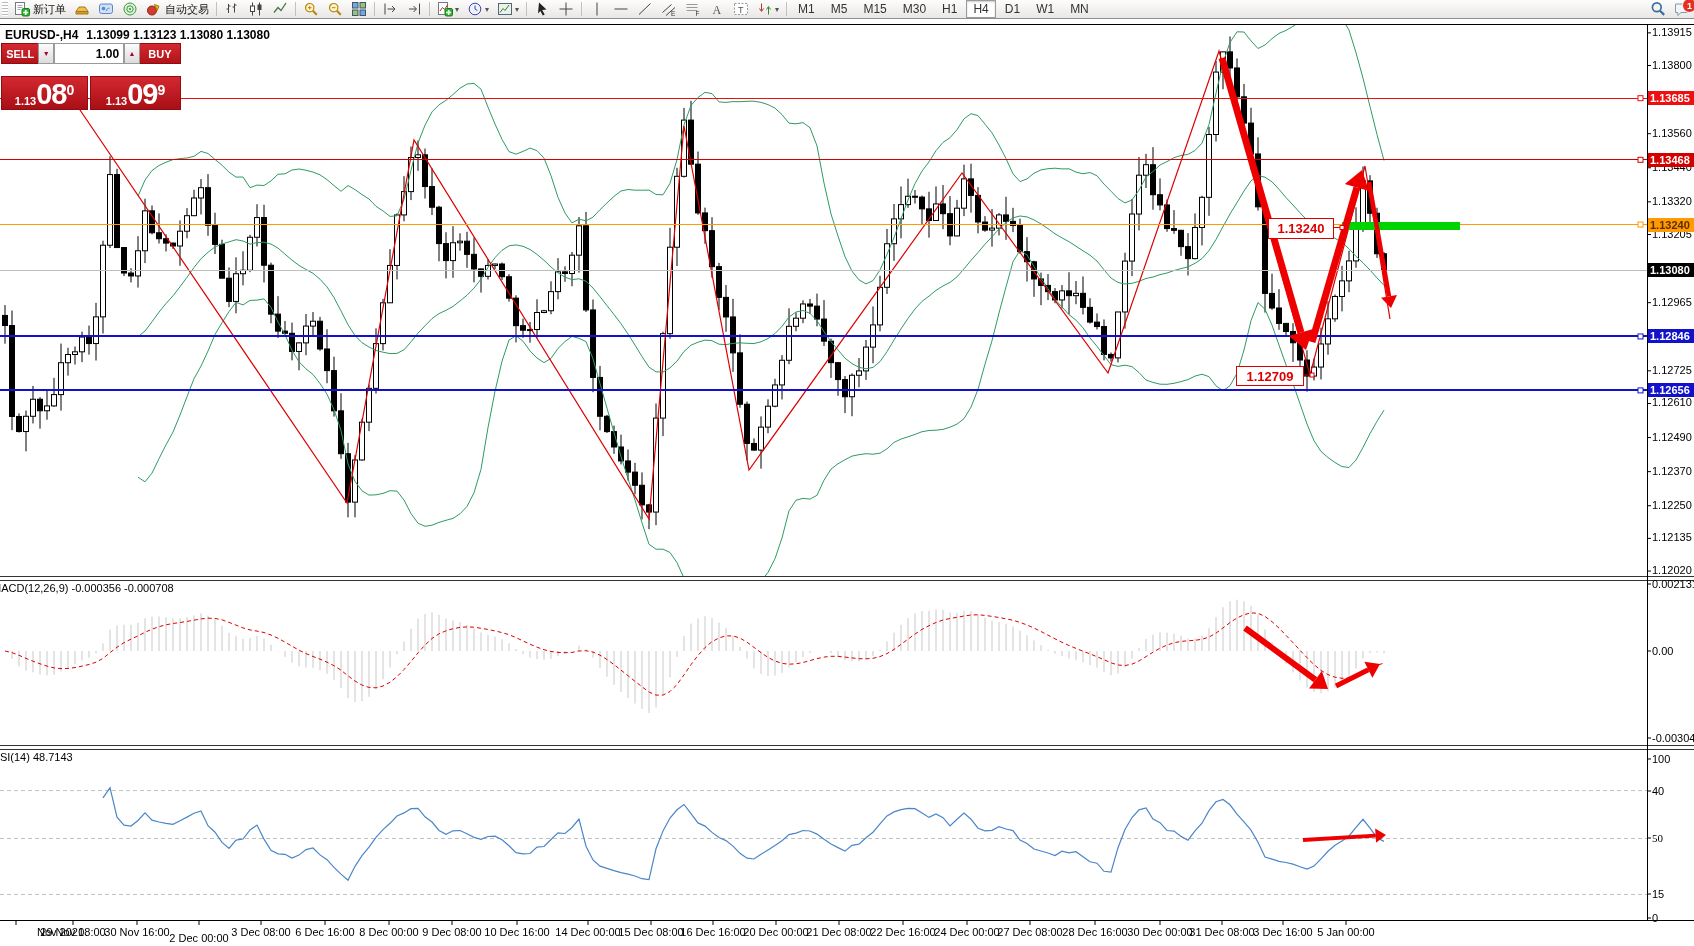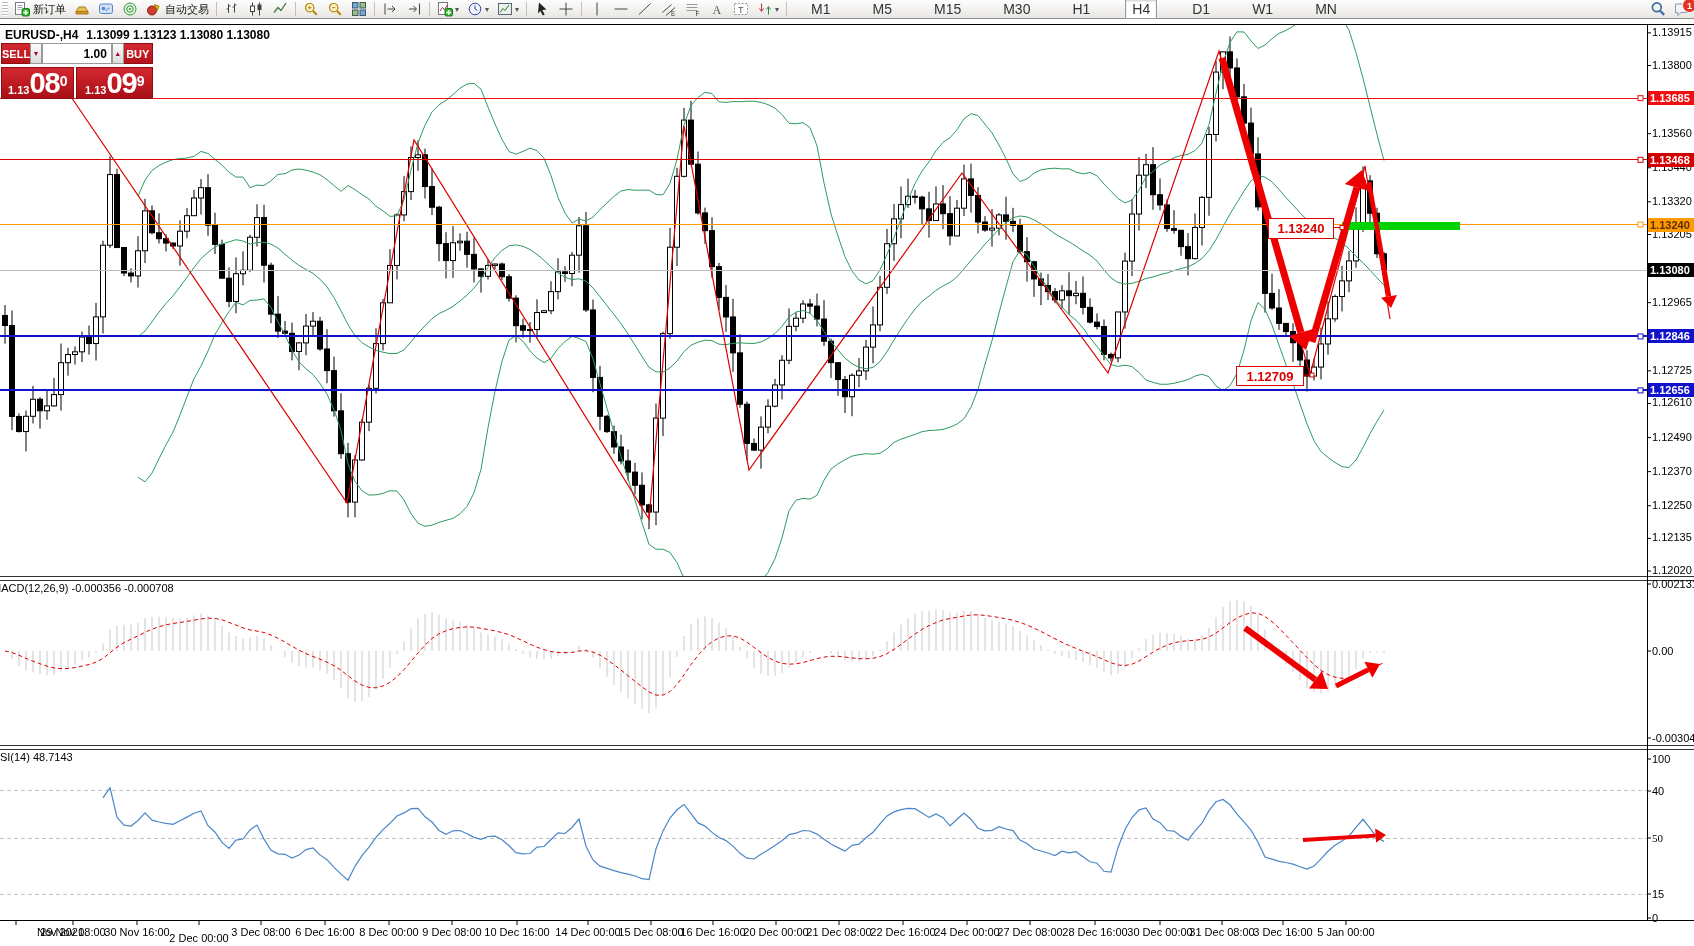--- a/index.html
+++ b/index.html
@@ -11,44 +11,44 @@
     display:flex;align-items:center;z-index:30;}
   .grip{width:6px;height:14px;margin:0 2px;
     background:repeating-linear-gradient(#bbb 0 1px,#fff 1px 3px);}
   .tb-group{display:flex;align-items:center;height:18px;}
   .tb-btn{display:flex;align-items:center;height:16px;padding:0 2px;margin:0 1px;
     border:1px solid transparent;cursor:default;}
   .tb-btn svg{display:block;}
   .tb-btn .lbl{font-size:11px;color:#111;margin-left:3px;white-space:nowrap;}
   .tb-btn .dd{font-size:8px;color:#555;margin-left:2px;}
   .tb-sep{width:1px;height:14px;background:#c3c1bd;margin:0 3px;}
-  .tf-btn{font-size:14px;color:#333;padding:1px 6px;margin:0 14px;border:1px solid transparent;}
+  .tf-btn{font-size:12px;color:#333;padding:1px 6px;margin:0 1px;border:1px solid transparent;}
   .tf-btn.active{background:#fff;border:1px solid #9a9a9a;box-shadow:inset 0 1px 2px #ccc;}
   .tb-spacer{flex:1;}
   .chat-wrap{position:relative;}
   .badge{position:absolute;top:-3px;right:-5px;width:13px;height:13px;border-radius:50%;
     background:#e33022;color:#fff;font-size:9px;font-weight:bold;display:flex;
     align-items:center;justify-content:center;border:1px solid #fff;}
   
   .chart-window{position:absolute;left:0;top:18px;width:1694px;height:928px;background:#fff;}
   #chart{position:absolute;left:0;top:0;}
   .ohlc{position:absolute;left:5px;top:10px;font-size:12px;font-weight:bold;color:#000;z-index:5;}
   .ohlc span{margin-right:8px;}
   
-  .trade-widget{position:absolute;left:1px;top:25px;width:152px;z-index:20;font-weight:bold;}
+  .trade-widget{position:absolute;left:1px;top:25px;width:180px;z-index:20;font-weight:bold;}
   .tw-row1{display:flex;height:21px;}
   .tw-sell,.tw-buy{background:linear-gradient(#d42830,#b3131a);color:#fff;font-size:11px;
      display:flex;align-items:center;justify-content:center;border:1px solid #8e0d12;}
   .tw-sell{width:40px;border-right:none;}
   .tw-buy{width:44px;border-left:none;}
   .tw-spin{width:15px;background:linear-gradient(#fbfbfb,#dcdcdc);border:1px solid #9a9a9a;
      display:flex;align-items:center;justify-content:center;font-size:7px;color:#a03;}
   .tw-vol{width:60px;border:1px solid #9a9a9a;font-size:12px;font-weight:bold;text-align:right;
      padding:0 4px;font-family:"Liberation Sans",sans-serif;}
-  .tw-row2{display:flex;height:34px;margin-top:1px;align-items:flex-end;}
+  .tw-row2{display:flex;height:34px;margin-top:12px;}
   .tw-price{background:linear-gradient(#d42830,#a90f16);color:#fff;display:flex;
      align-items:flex-end;justify-content:center;border:1px solid #8e0d12;padding:0 2px;}
   .tw-price.s{width:86px;margin-right:2px;}
   .tw-price.b{width:90px;}
   .pp{font-size:11px;line-height:16px;}
   .pb{font-size:29px;line-height:30px;letter-spacing:-1px;}
   .ps{font-size:14px;line-height:26px;align-self:flex-start;}
   
   .ind-label{position:absolute;left:-8px;font-size:11px;color:#000;z-index:5;white-space:nowrap;}
   

